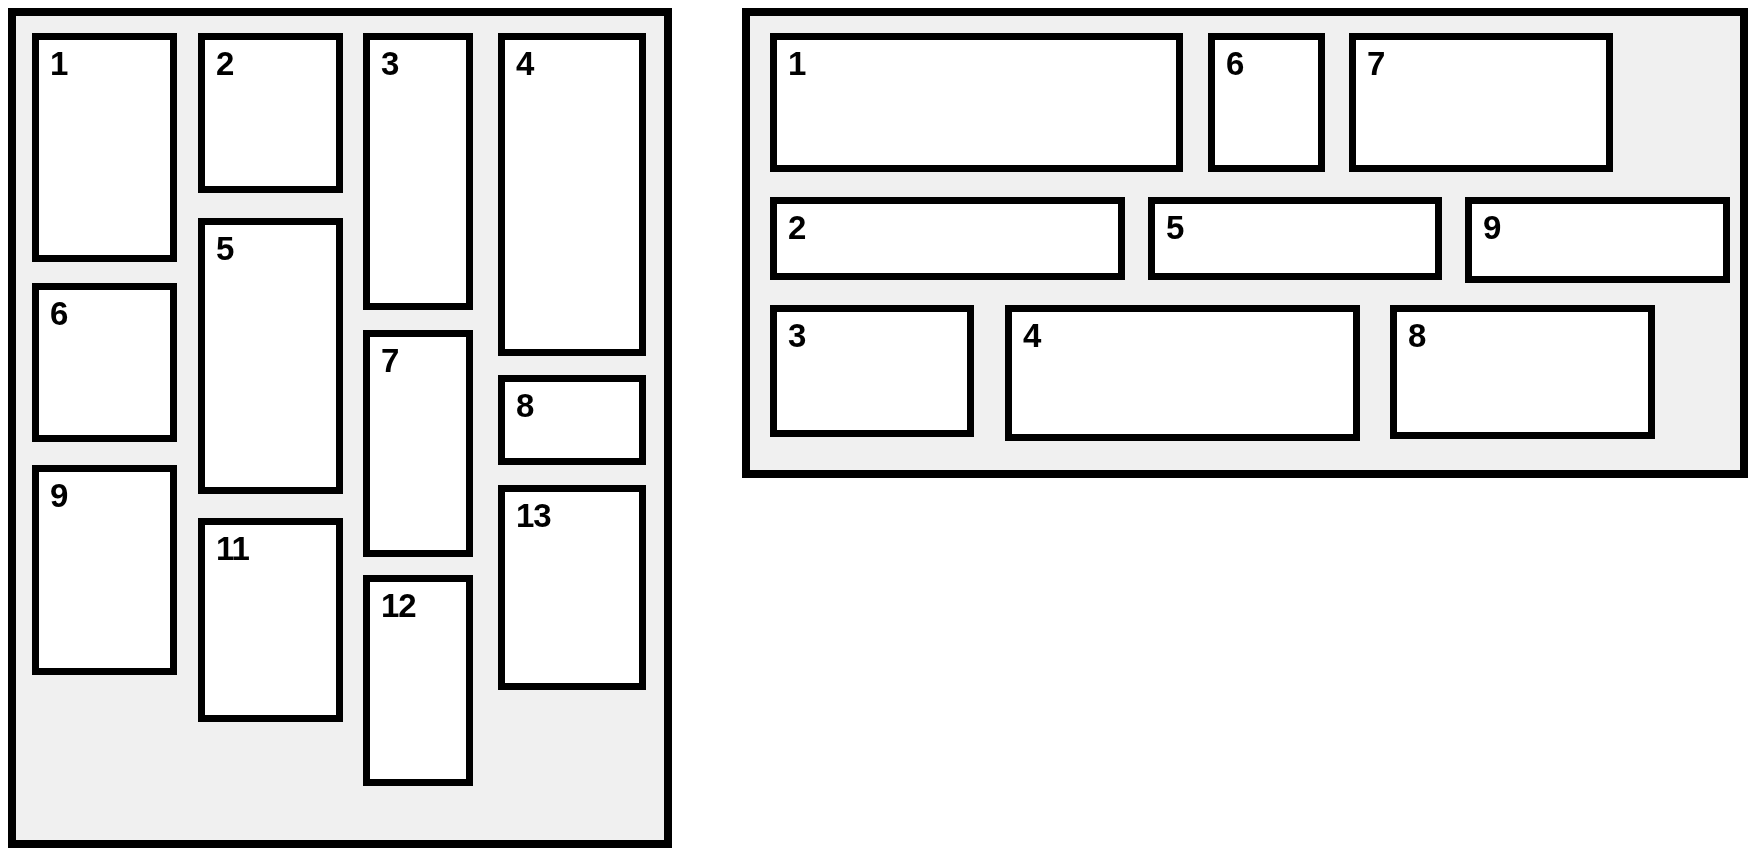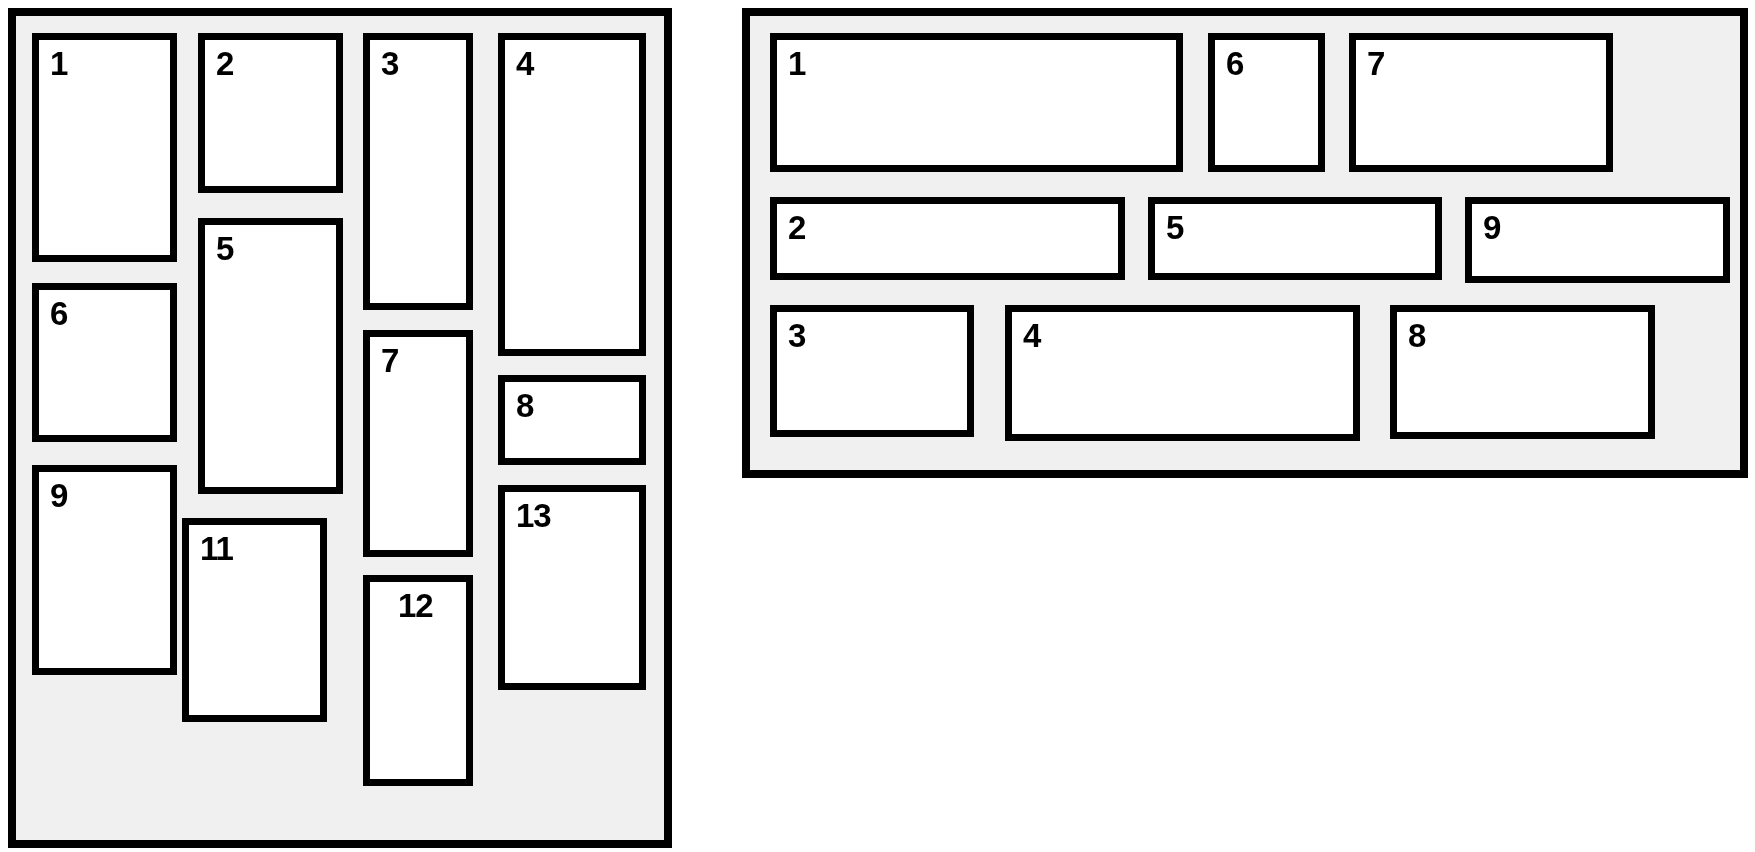--- a/index.html
+++ b/index.html
@@ -68,24 +68,24 @@
       </div>
       <div class="masonry-item" style="left: 482px; top: 359px; width: 148px; height: 90px;">
         <span class="item-label">8</span>
       </div>
       <div class="masonry-item" style="left: 16px; top: 449px; width: 145px; height: 210px;">
         <span class="item-label">9</span>
       </div>
       <div class="masonry-item" style="left: 482px; top: 469px; width: 148px; height: 205px;">
         <span class="item-label">13</span>
       </div>
-      <div class="masonry-item" style="left: 166px; top: 502px; width: 145px; height: 204px;">
+      <div class="masonry-item" style="left: 182px; top: 502px; width: 145px; height: 204px;">
         <span class="item-label">11</span>
       </div>
-      <div class="masonry-item" style="left: 347px; top: 559px; width: 110px; height: 211px; padding-left: 17px;">
+      <div class="masonry-item" style="left: 347px; top: 559px; width: 110px; height: 211px;">
         <span class="item-label">12</span>
       </div>
     </div>
   <div class="masonry-panel" style="left: 742px; top: 8px; width: 1006px; height: 470px;">
       <div class="masonry-item" style="left: 20px; top: 17px; width: 413px; height: 139px;">
         <span class="item-label">1</span>
       </div>
       <div class="masonry-item" style="left: 20px; top: 181px; width: 355px; height: 83px;">
         <span class="item-label">2</span>
       </div>

